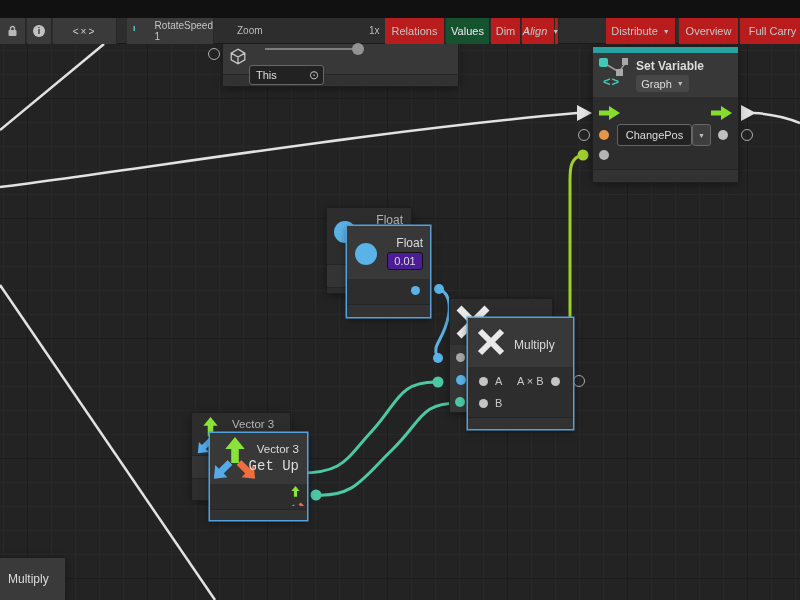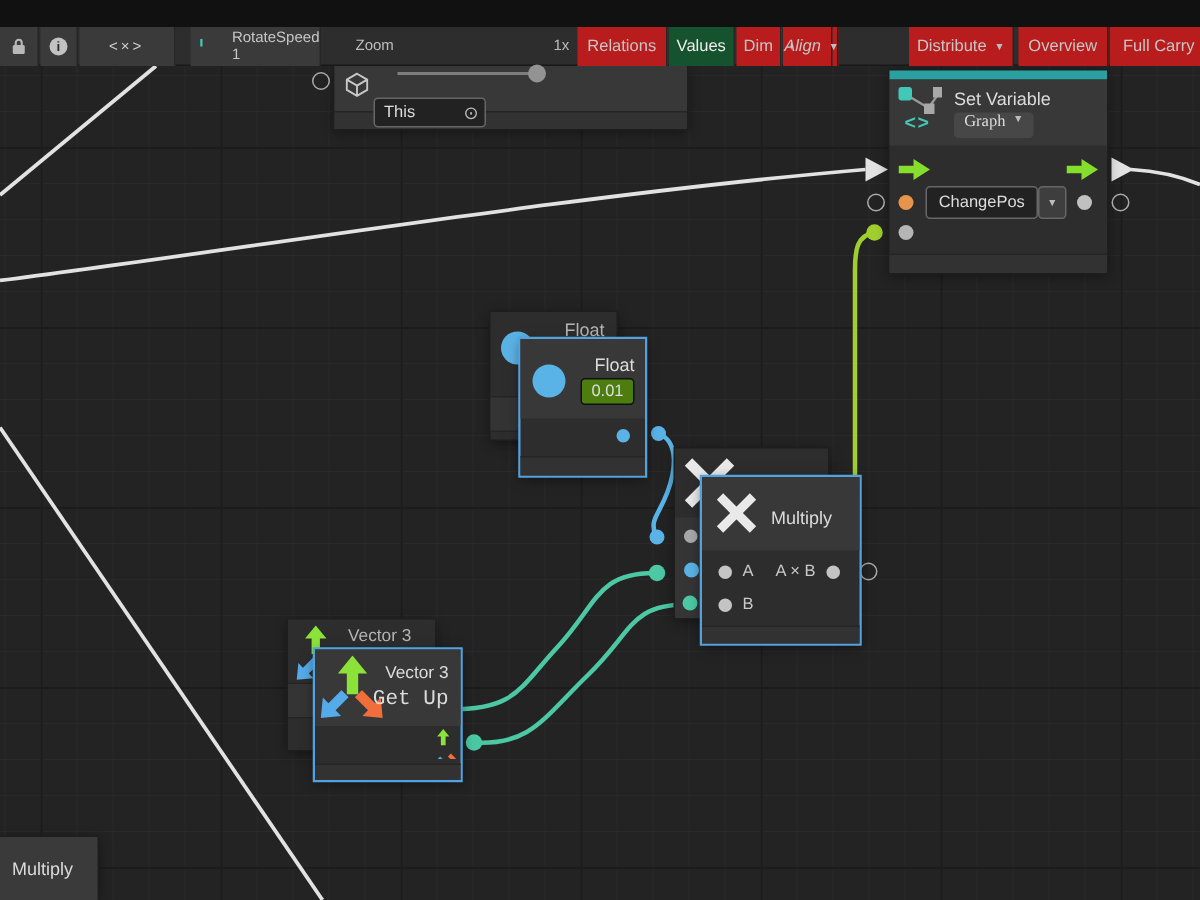--- a/index.html
+++ b/index.html
@@ -59,21 +59,21 @@
   .node-header { position:absolute; left:0; top:0; right:0; background:#383838; }
   .node-footer { position:absolute; left:0; right:0; bottom:0; background:#323232; border-top:1px solid #252525; }
   .teal-strip { position:absolute; left:0; top:0; right:0; height:6px; background:#2aa0a0; }
   .ntitle { position:absolute; color:#dcdcdc; font-size:12px; white-space:nowrap; }
   .ntitle.dim { color:#b4b4b4; }
   .pdot { position:absolute; border-radius:50%; }
   .oport { position:absolute; width:12px; height:12px; border:1.5px solid #aaaaaa; border-radius:50%; z-index:4; }
   .field { position:absolute; background:#222222; border:1px solid #666666; border-radius:3px;
            color:#dddddd; display:flex; align-items:center; font-size:11px; }
   .mini-dd { position:absolute; background:#474747; border-radius:3px; color:#dddddd;
-             display:flex; justify-content:center; gap:5px; font-size:11px;font-family:Liberation Serif, serif; }
+             display:flex; align-items:center; justify-content:center; gap:5px; font-size:11px; }
   .circle-icon { position:absolute; border-radius:50%; background:#5ab3e6; }
   .port-label { position:absolute; color:#c9c9c9; font-size:11px; }
   .gutter { position:absolute; background:#353535; border-right:1px solid #242424; }
 </style>
 </head>
 <body>
 
 <div id="stage">
 
   <svg width="0" height="0" style="position:absolute">
@@ -130,21 +130,21 @@
 
     <svg class="abs" style="left:5px; top:10px;" width="30" height="20">
       <line x1="6" y1="6" x2="21" y2="15" stroke="#9a9a9a" stroke-width="1.5"></line>
       <line x1="21" y1="15" x2="28" y2="5" stroke="#9a9a9a" stroke-width="1.5"></line>
       <rect x="1" y="1" width="9" height="9" rx="2" fill="#42c8b8"></rect>
       <rect x="24" y="1" width="7" height="7" fill="#a8a8a8"></rect>
       <rect x="18" y="12" width="7" height="7" fill="#a8a8a8"></rect>
     </svg>
     <div class="abs" style="left:10px; top:27px; color:#42c8b8; font-size:13px; font-weight:bold; letter-spacing:1px;">&lt;&gt;</div>
 
-    <div class="ntitle" style="left:43px; top:12px;">Set Variable</div>
+    <div class="ntitle" style="left:43px; top:12px;font-weight:bold;">Set Variable</div>
     <div class="mini-dd" style="left:43px; top:28px; width:53px; height:17px;">
       <span>Graph</span>
       <span class="dd-arrow">▼</span>
     </div>
 
     <svg class="abs" style="left:6px; top:59px;" width="21" height="14">
         <use href="#flow-arr" fill="#86de2c"></use>
       </svg>
     <svg class="abs" style="left:118px; top:59px;" width="21" height="14">
         <use href="#flow-arr" fill="#86de2c"></use>
@@ -166,21 +166,21 @@
     <div class="ntitle dim" style="right:8px; top:5px;">Float</div>
     <div class="circle-icon" style="left:7px; top:13px; width:22px; height:22px;"></div>
     <div class="abs" style="left:0; top:56px; width:100%; height:24px; background:#343434; border-top:1px solid #242424; border-bottom:1px solid #242424;"></div>
   </div>
 
   <div class="node selected" style="left:347px; top:226px; width:83px; height:91px;">
     <div class="node-header" style="height:53px;"></div>
     <div class="node-footer" style="height:13px;"></div>
     <div class="circle-icon" style="left:8px; top:17px; width:22px; height:22px;"></div>
     <div class="ntitle" style="right:7px; top:10px;">Float</div>
-    <div class="field" style="left:40px; top:26px; width:36px; height:18px; justify-content:center; background:#4d7c0f; border-color:#111;">
+    <div class="field" style="left:40px; top:26px; width:36px; height:18px; justify-content:center; background:#4c1d95; border-color:#111;">
       <span>0.01</span>
     </div>
     <div class="pdot" style="left:64px; top:60px; width:9px; height:9px; background:#5ab3e6;"></div>
   </div>
 
   <div class="node back" style="left:450px; top:299px; width:102px; height:113px;">
     <svg class="abs" style="left:5px; top:5px;" width="36" height="36">
       <path d="M4,4 L32,32 M32,4 L4,32" stroke="#e9e9e9" stroke-width="7" fill="none"></path>
     </svg>
     <div class="gutter" style="left:0; top:46px; width:20px; height:67px;"></div>

